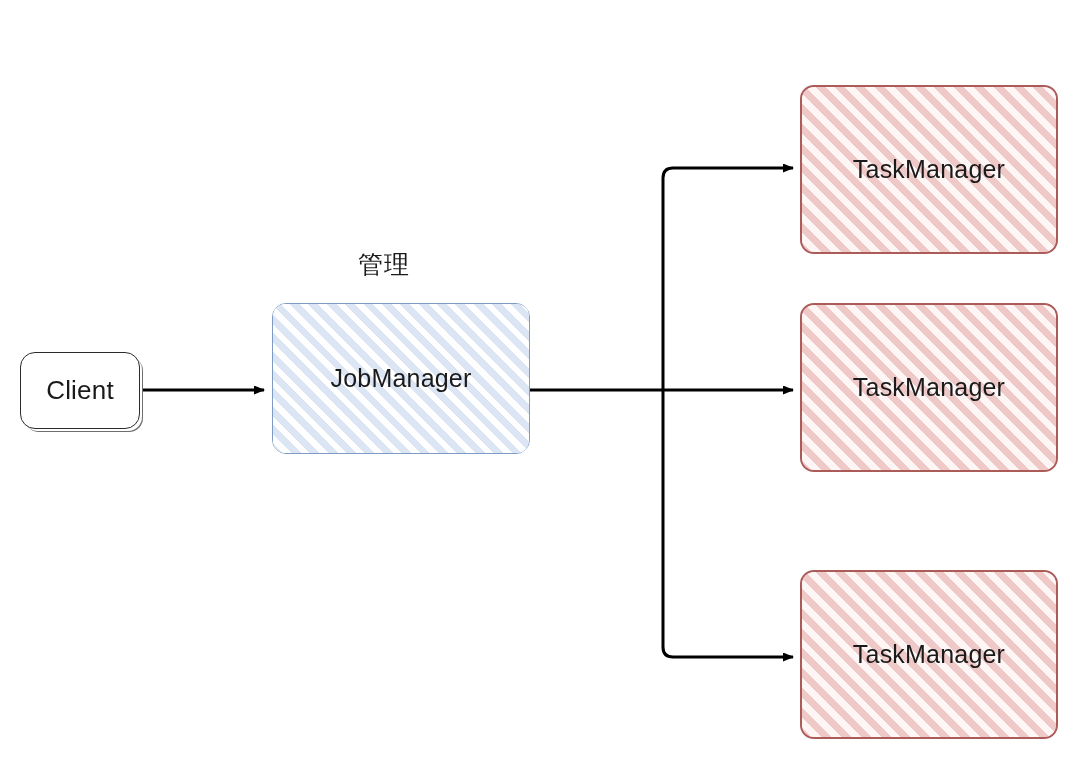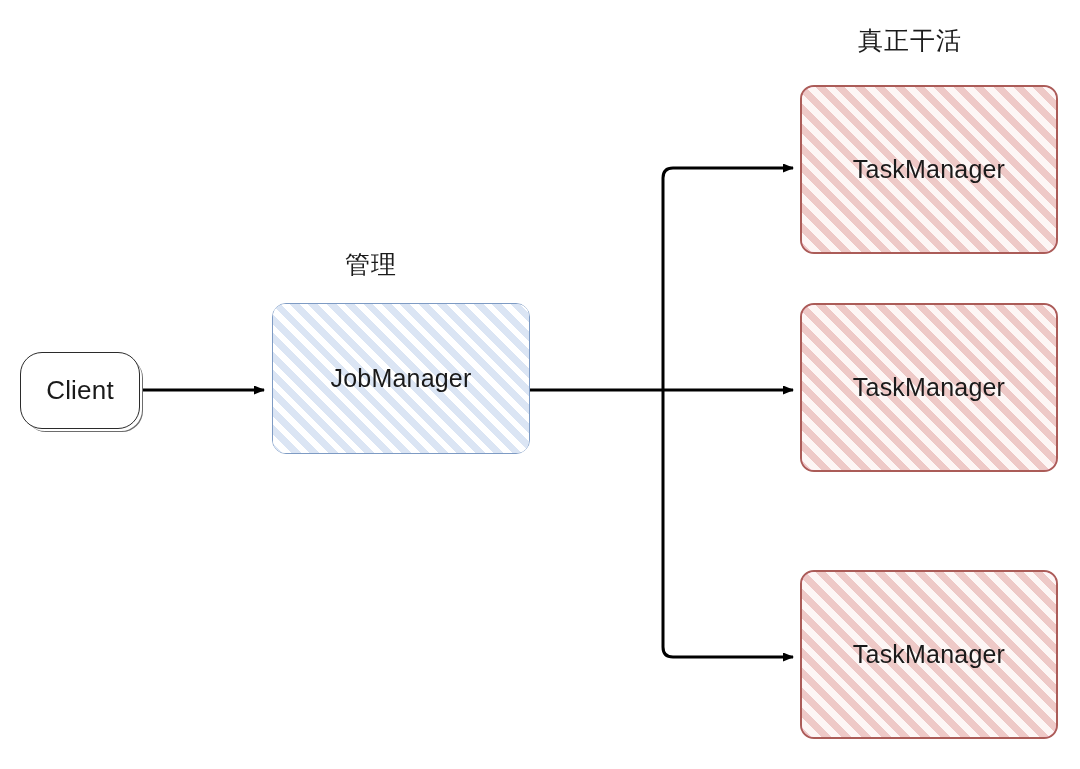--- a/index.html
+++ b/index.html
@@ -45,21 +45,21 @@
   }
 
   
   .client-box {
     left: 20px;
     top: 352px;
     width: 120px;
     height: 77px;
     background: #ffffff;
     border: 1.6px solid #2b2b2b;
-    border-radius: 22px;
+    border-radius: 15px;
     box-shadow: 3px 3px 0 -1px #ffffff, 4px 4px 0 -1px #6d6d6d;
   }
   .client-box .node-label { font-size: 26px; }
 
   
   .jobmanager-box {
     left: 272px;
     top: 303px;
     width: 258px;
     height: 151px;
@@ -101,21 +101,21 @@
   }
 
   
   .caption {
     position: absolute;
     font-size: 25px;
     color: #1b1b1b;
     white-space: nowrap;
     letter-spacing: 1px;
   }
-  #caption-manage { left: 345px; top: 248px; }
+  #caption-manage { left: 358px; top: 248px; }
   #caption-work   { left: 858px; top: 24px; }
 </style>
 </head>
 <body>
 
 <div id="canvas">
 
   <svg class="wires" viewBox="0 0 1080 769" xmlns="http://www.w3.org/2000/svg">
     <defs>
       <marker id="arrowhead" markerWidth="11" markerHeight="9" refX="10" refY="4.5" orient="auto" markerUnits="userSpaceOnUse">
@@ -131,21 +131,20 @@
 
     <path d="M663,178 Q663,168 673,168 L793,168" fill="none" stroke="#000000" stroke-width="3" marker-end="url(#arrowhead)"></path>
 
     <path d="M663,390 L793,390" fill="none" stroke="#000000" stroke-width="3" marker-end="url(#arrowhead)"></path>
 
     <path d="M663,647 Q663,657 673,657 L793,657" fill="none" stroke="#000000" stroke-width="3" marker-end="url(#arrowhead)"></path>
   </svg>
 
   <div class="caption" id="caption-manage">管理</div>
 
-  <div class="caption" id="caption-work">真正干活</div>
 
   <div class="node client-box" id="client">
     <span class="node-label">Client</span>
   </div>
 
   <div class="node jobmanager-box" id="jobmanager">
     <span class="hatch"></span>
     <span class="node-label">JobManager</span>
   </div>
 

